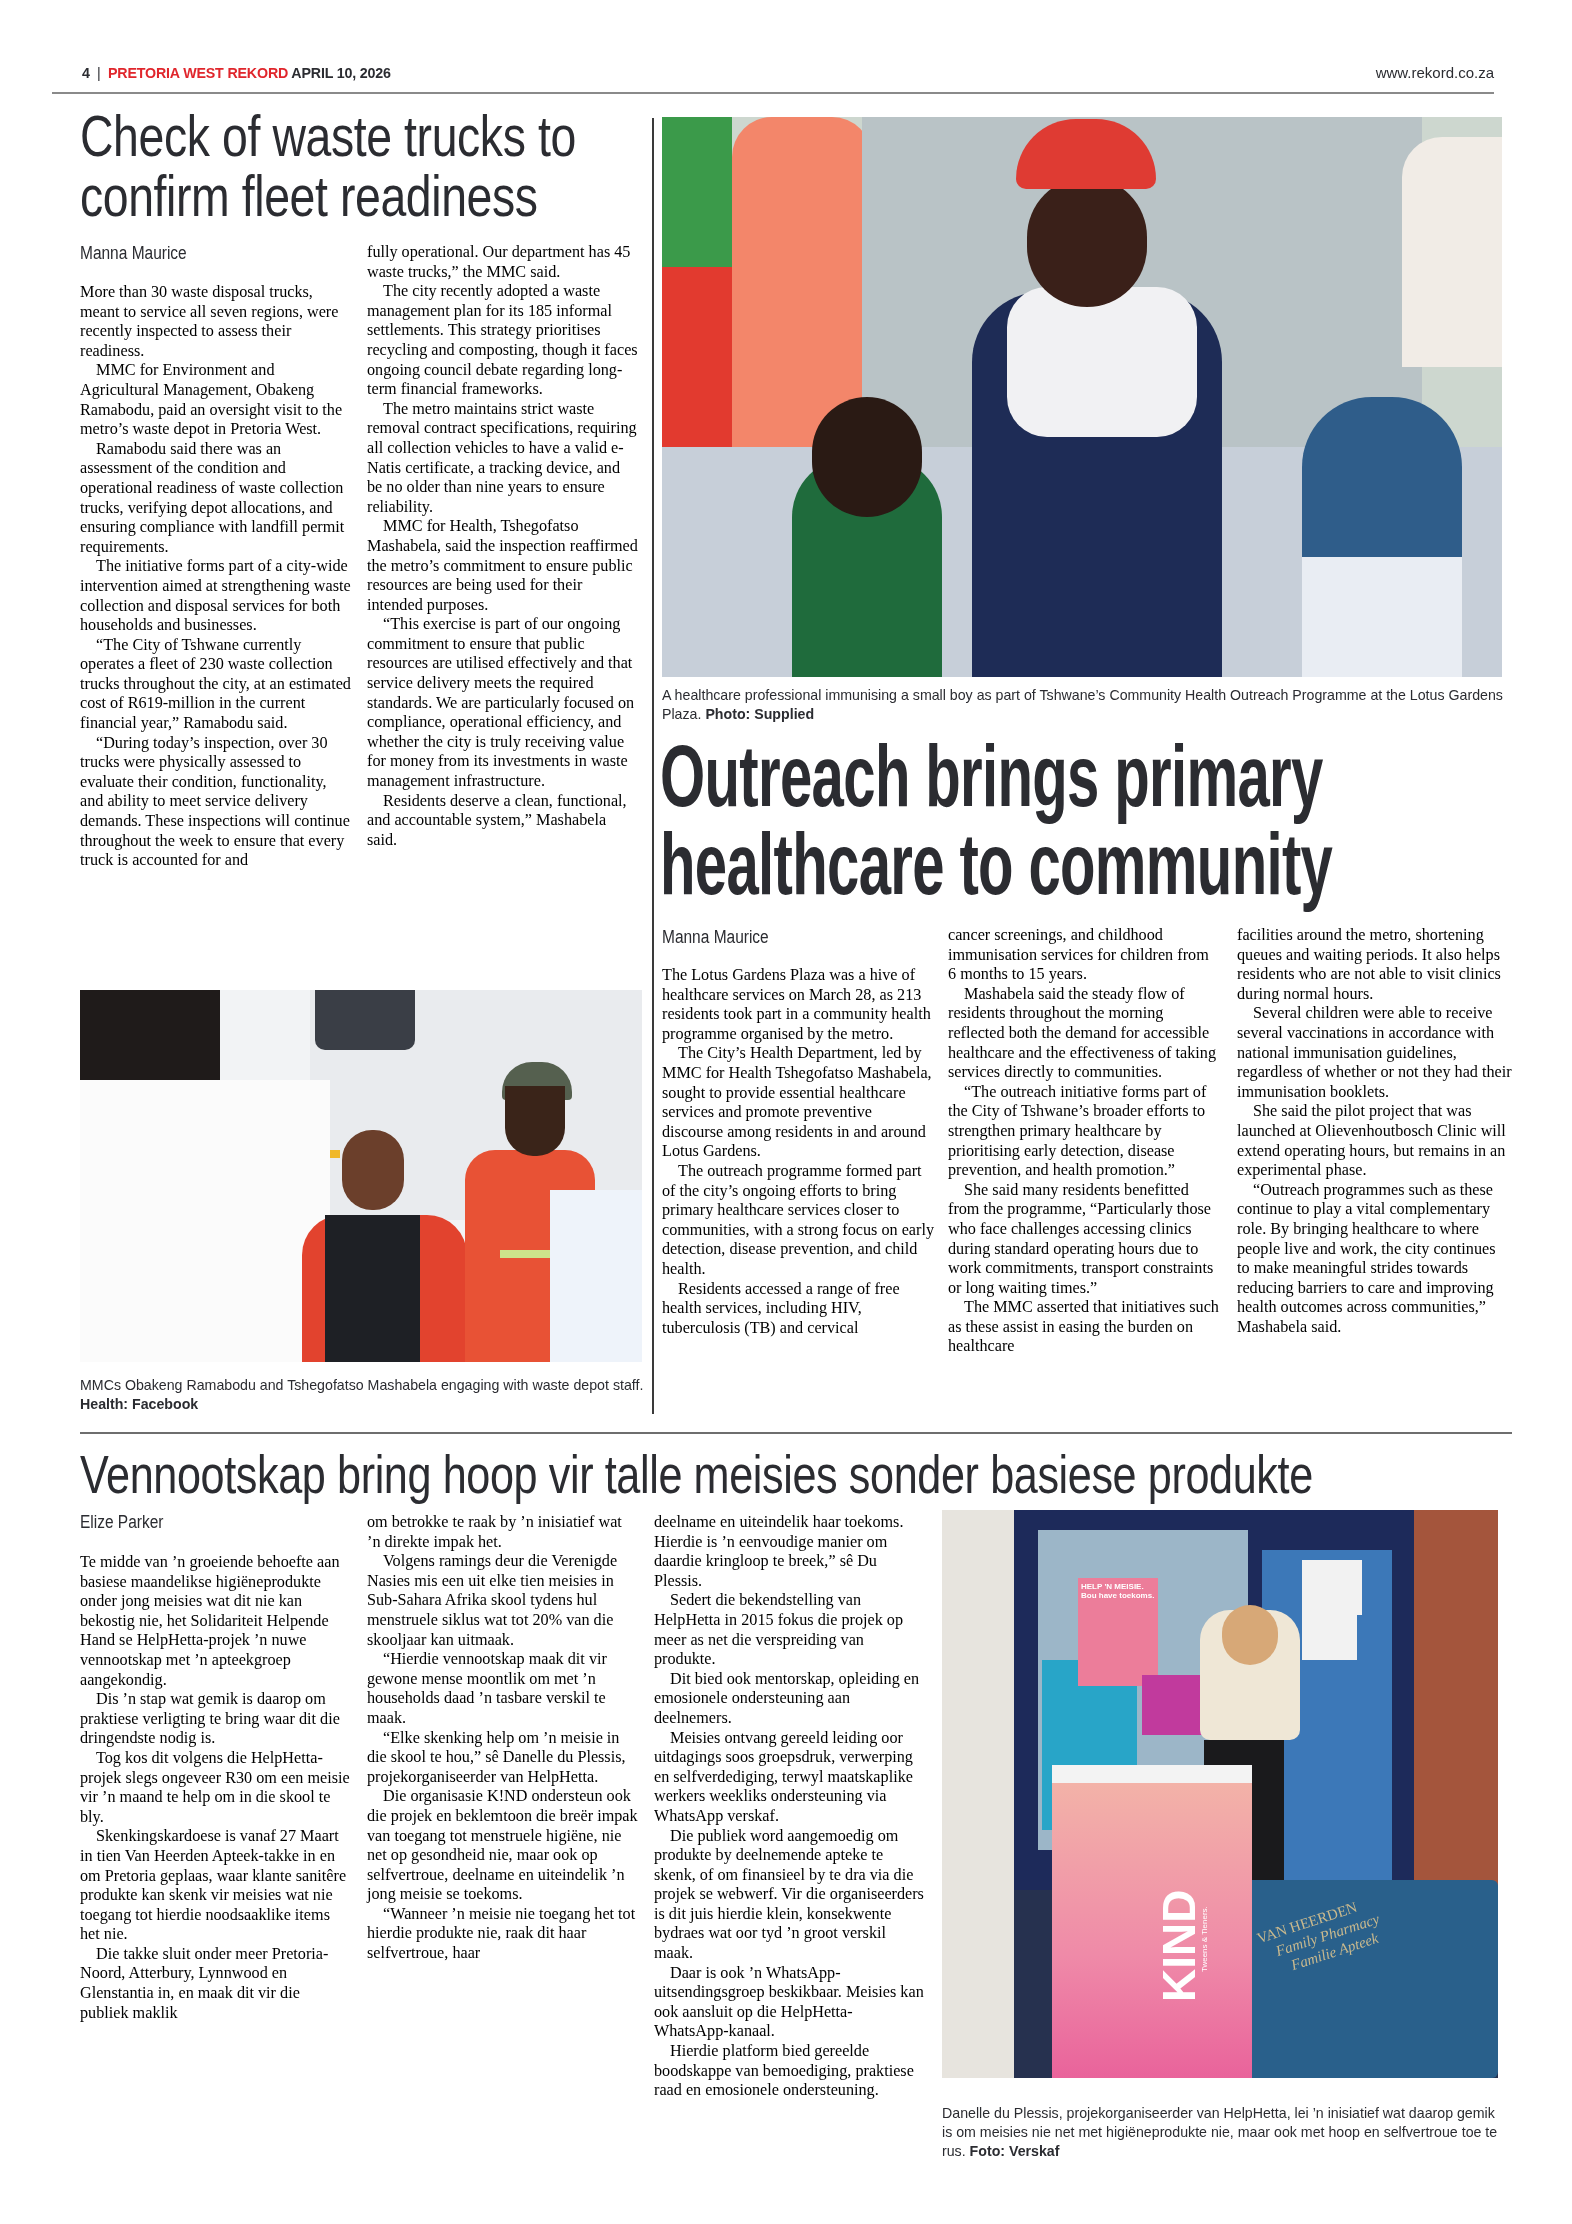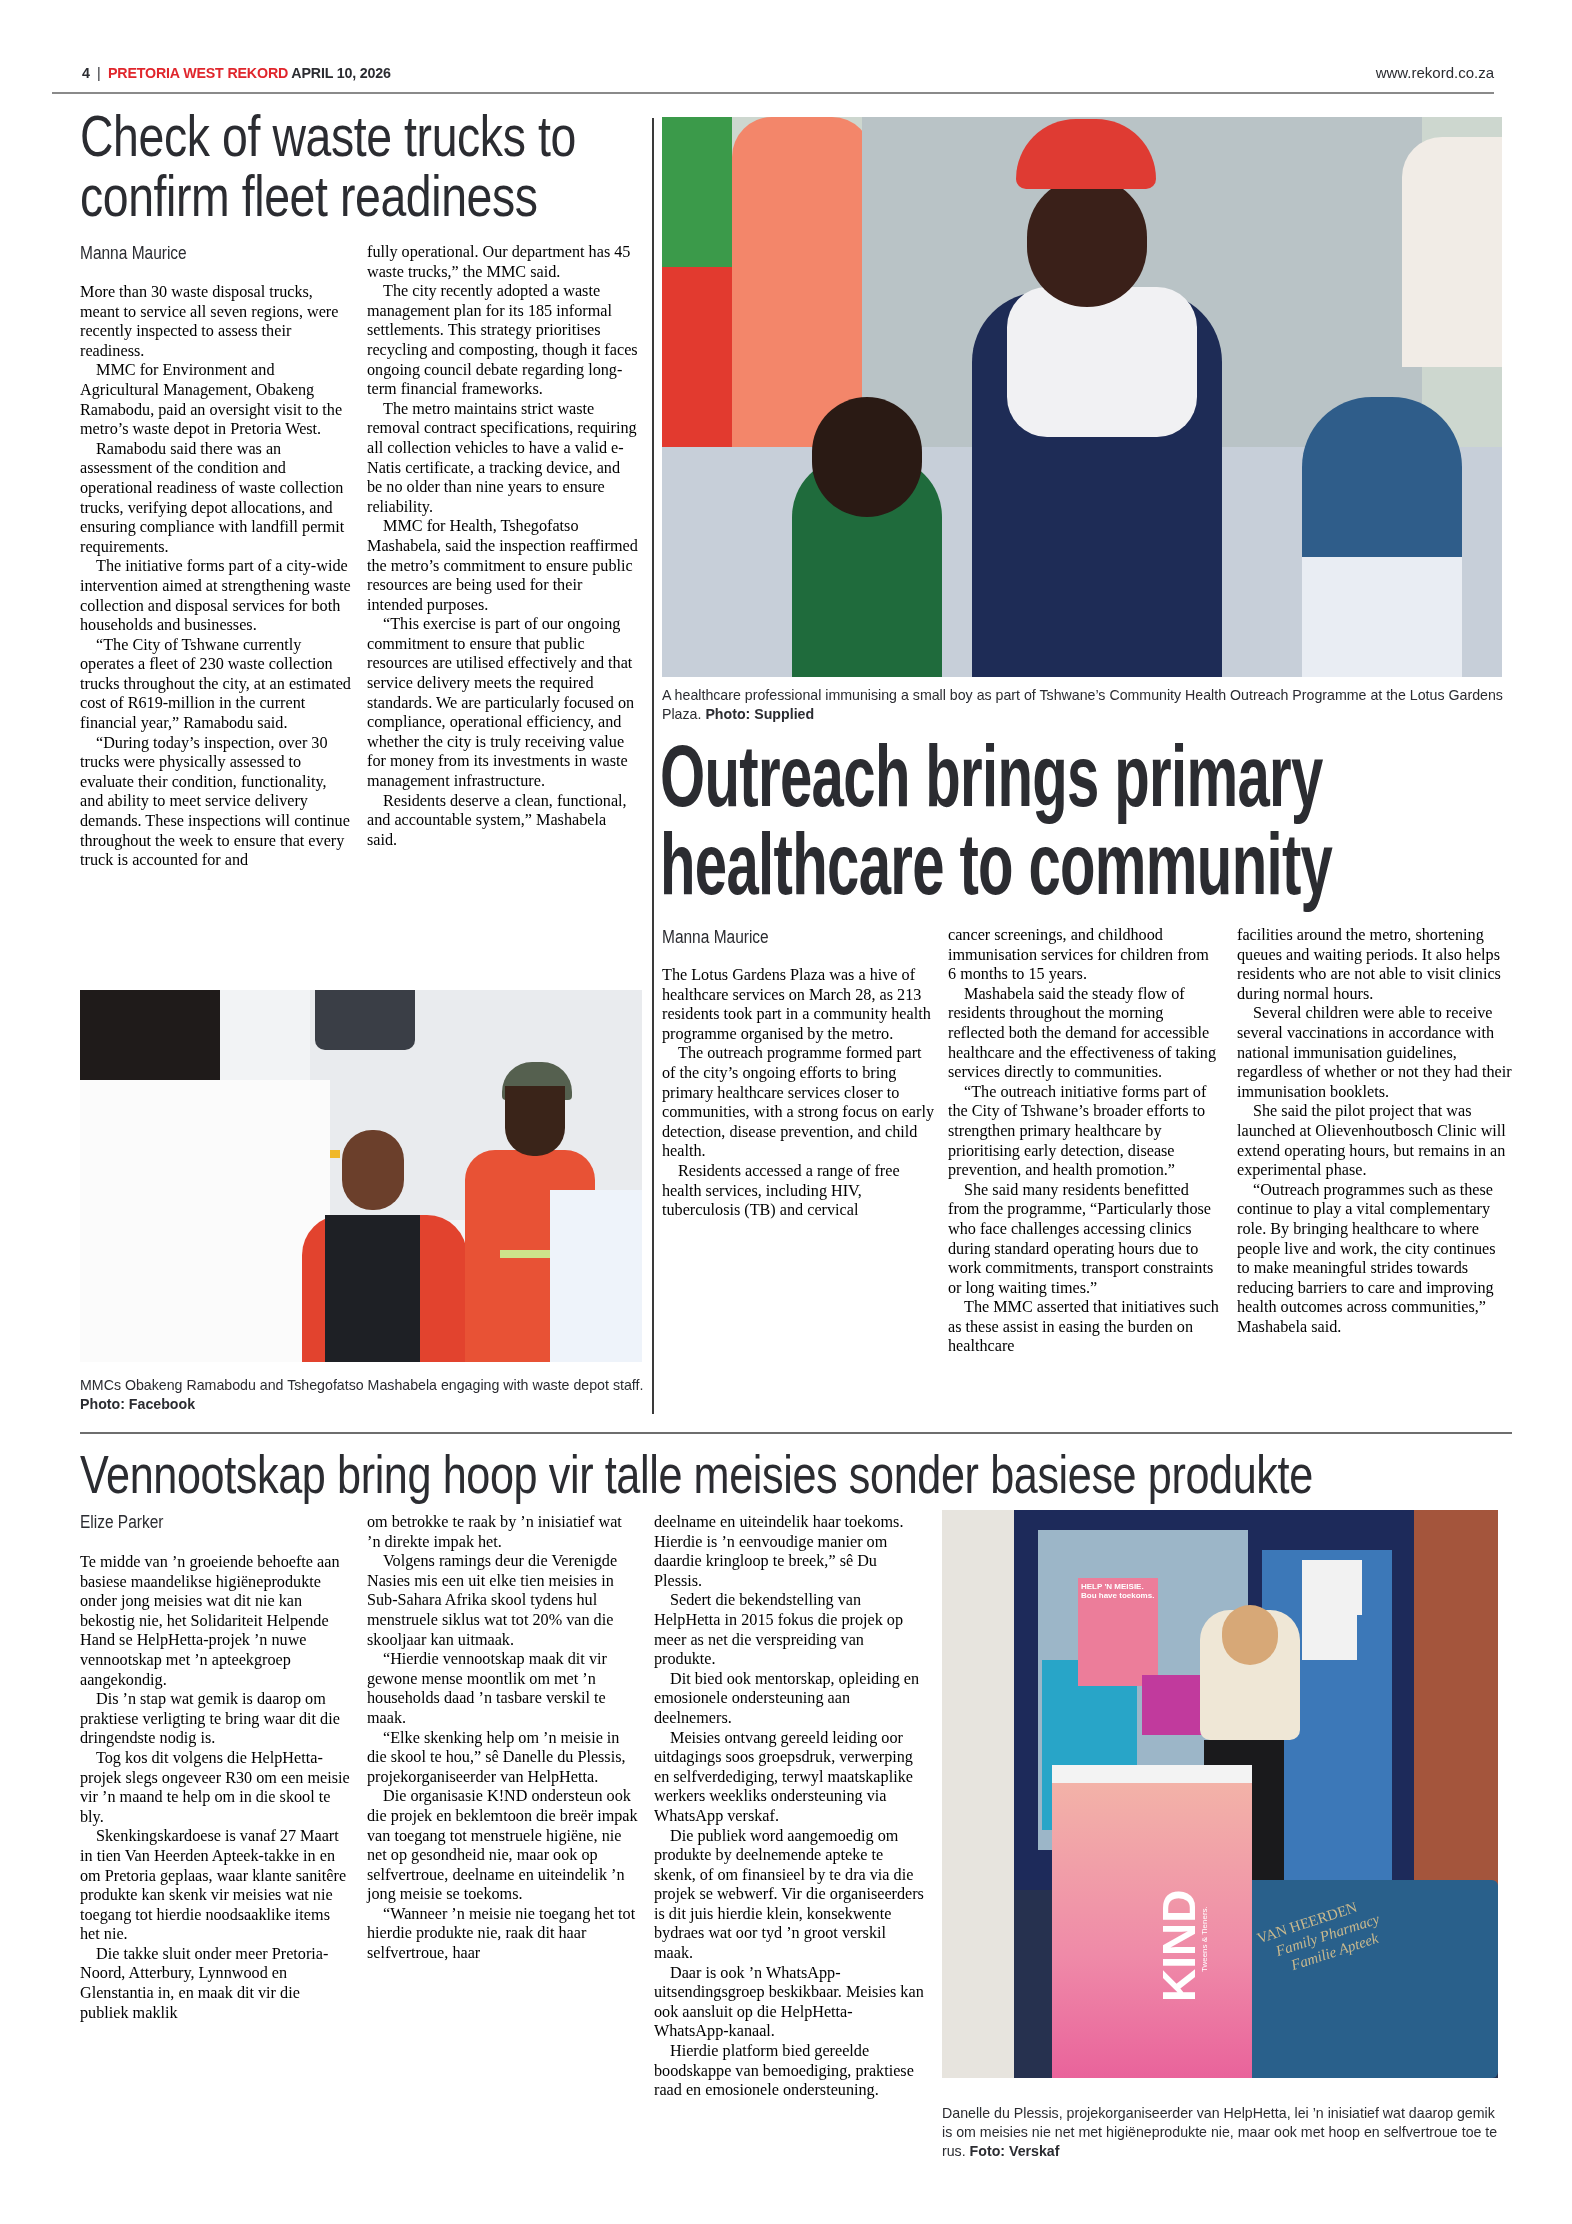--- a/index.html
+++ b/index.html
@@ -79,21 +79,21 @@
   <div class="shape" style="left:245px; top:225px; width:95px; height:147px; background:#1e2025;"></div>
   <div class="shape" style="left:262px; top:140px; width:62px; height:80px; background:#6b3f2b; border-radius:30px;"></div>
   <div class="shape" style="left:385px; top:160px; width:130px; height:212px; background:#e85235; border-radius:30px 30px 0 0;"></div>
   <div class="shape" style="left:422px; top:72px; width:70px; height:38px; background:#55604f; border-radius:30px 30px 4px 4px;"></div>
   <div class="shape" style="left:425px; top:96px; width:60px; height:70px; background:#3a2419; border-radius:0 0 28px 28px;"></div>
   <div class="shape" style="left:420px; top:260px; width:80px; height:8px; background:#cde28a;"></div>
   <div class="shape" style="left:470px; top:200px; width:92px; height:172px; background:#eef3fa;"></div>
 </div>
 <div class="abs caption" style="left:80px; top:1376px; width:565px;">
   <span>MMCs Obakeng Ramabodu and Tshegofatso Mashabela engaging with waste depot staff.</span>
-  <b>Photo: Facebook</b>
+  <b>Health: Facebook</b>
 </div>
 
 <div class="abs vrule" style="left:652px; top:118px; height:1296px;"></div>
 
 <div class="abs photo" style="left:662px; top:117px; width:840px; height:560px; background:#cdd7cf;">
   <div class="shape" style="left:0; top:0; width:70px; height:300px; background:#3b9a4a;"></div>
   <div class="shape" style="left:0; top:150px; width:70px; height:220px; background:#e23a2f;"></div>
   <div class="shape" style="left:70px; top:0; width:140px; height:340px; background:#f3866a; border-radius:40px 40px 0 0;"></div>
   <div class="shape" style="left:200px; top:0; width:560px; height:330px; background:#b9c3c6;"></div>
   <div class="shape" style="left:0; top:330px; width:840px; height:230px; background:#c7cfd9;"></div>
@@ -113,20 +113,21 @@
 </div>
 
 <div class="abs hl-heavy" style="left:660px; top:732px; font-size:88px; line-height:88px;">
   <div>Outreach brings primary</div>
   <div>healthcare to community</div>
 </div>
 <div class="abs byline" style="left:662px; top:927px;">Manna Maurice</div>
 
 <div class="abs col" style="left:662px; top:966px; width:272px;" id="a1c0">
     <p class="first">The Lotus Gardens Plaza was a hive of healthcare services on March 28, as 213 residents took part in a community health programme organised by the metro.</p>
+    <p>The City’s Health Department, led by MMC for Health Tshegofatso Mashabela, sought to provide essential healthcare services and promote preventive discourse among residents in and around Lotus Gardens.</p>
     <p>The outreach programme formed part of the city’s ongoing efforts to bring primary healthcare services closer to communities, with a strong focus on early detection, disease prevention, and child health.</p>
     <p>Residents accessed a range of free health services, including HIV, tuberculosis (TB) and cervical</p>
   </div>
 <div class="abs col" style="left:948px; top:926px; width:272px;" id="a1c1">
     <p class="first">cancer screenings, and childhood immunisation services for children from 6 months to 15 years.</p>
     <p>Mashabela said the steady flow of residents throughout the morning reflected both the demand for accessible healthcare and the effectiveness of taking services directly to communities.</p>
     <p>“The outreach initiative forms part of the City of Tshwane’s broader efforts to strengthen primary healthcare by prioritising early detection, disease prevention, and health promotion.”</p>
     <p>She said many residents benefitted from the programme, “Particularly those who face challenges accessing clinics during standard operating hours due to work commitments, transport constraints or long waiting times.”</p>
     <p>The MMC asserted that initiatives such as these assist in easing the burden on healthcare</p>
   </div>

